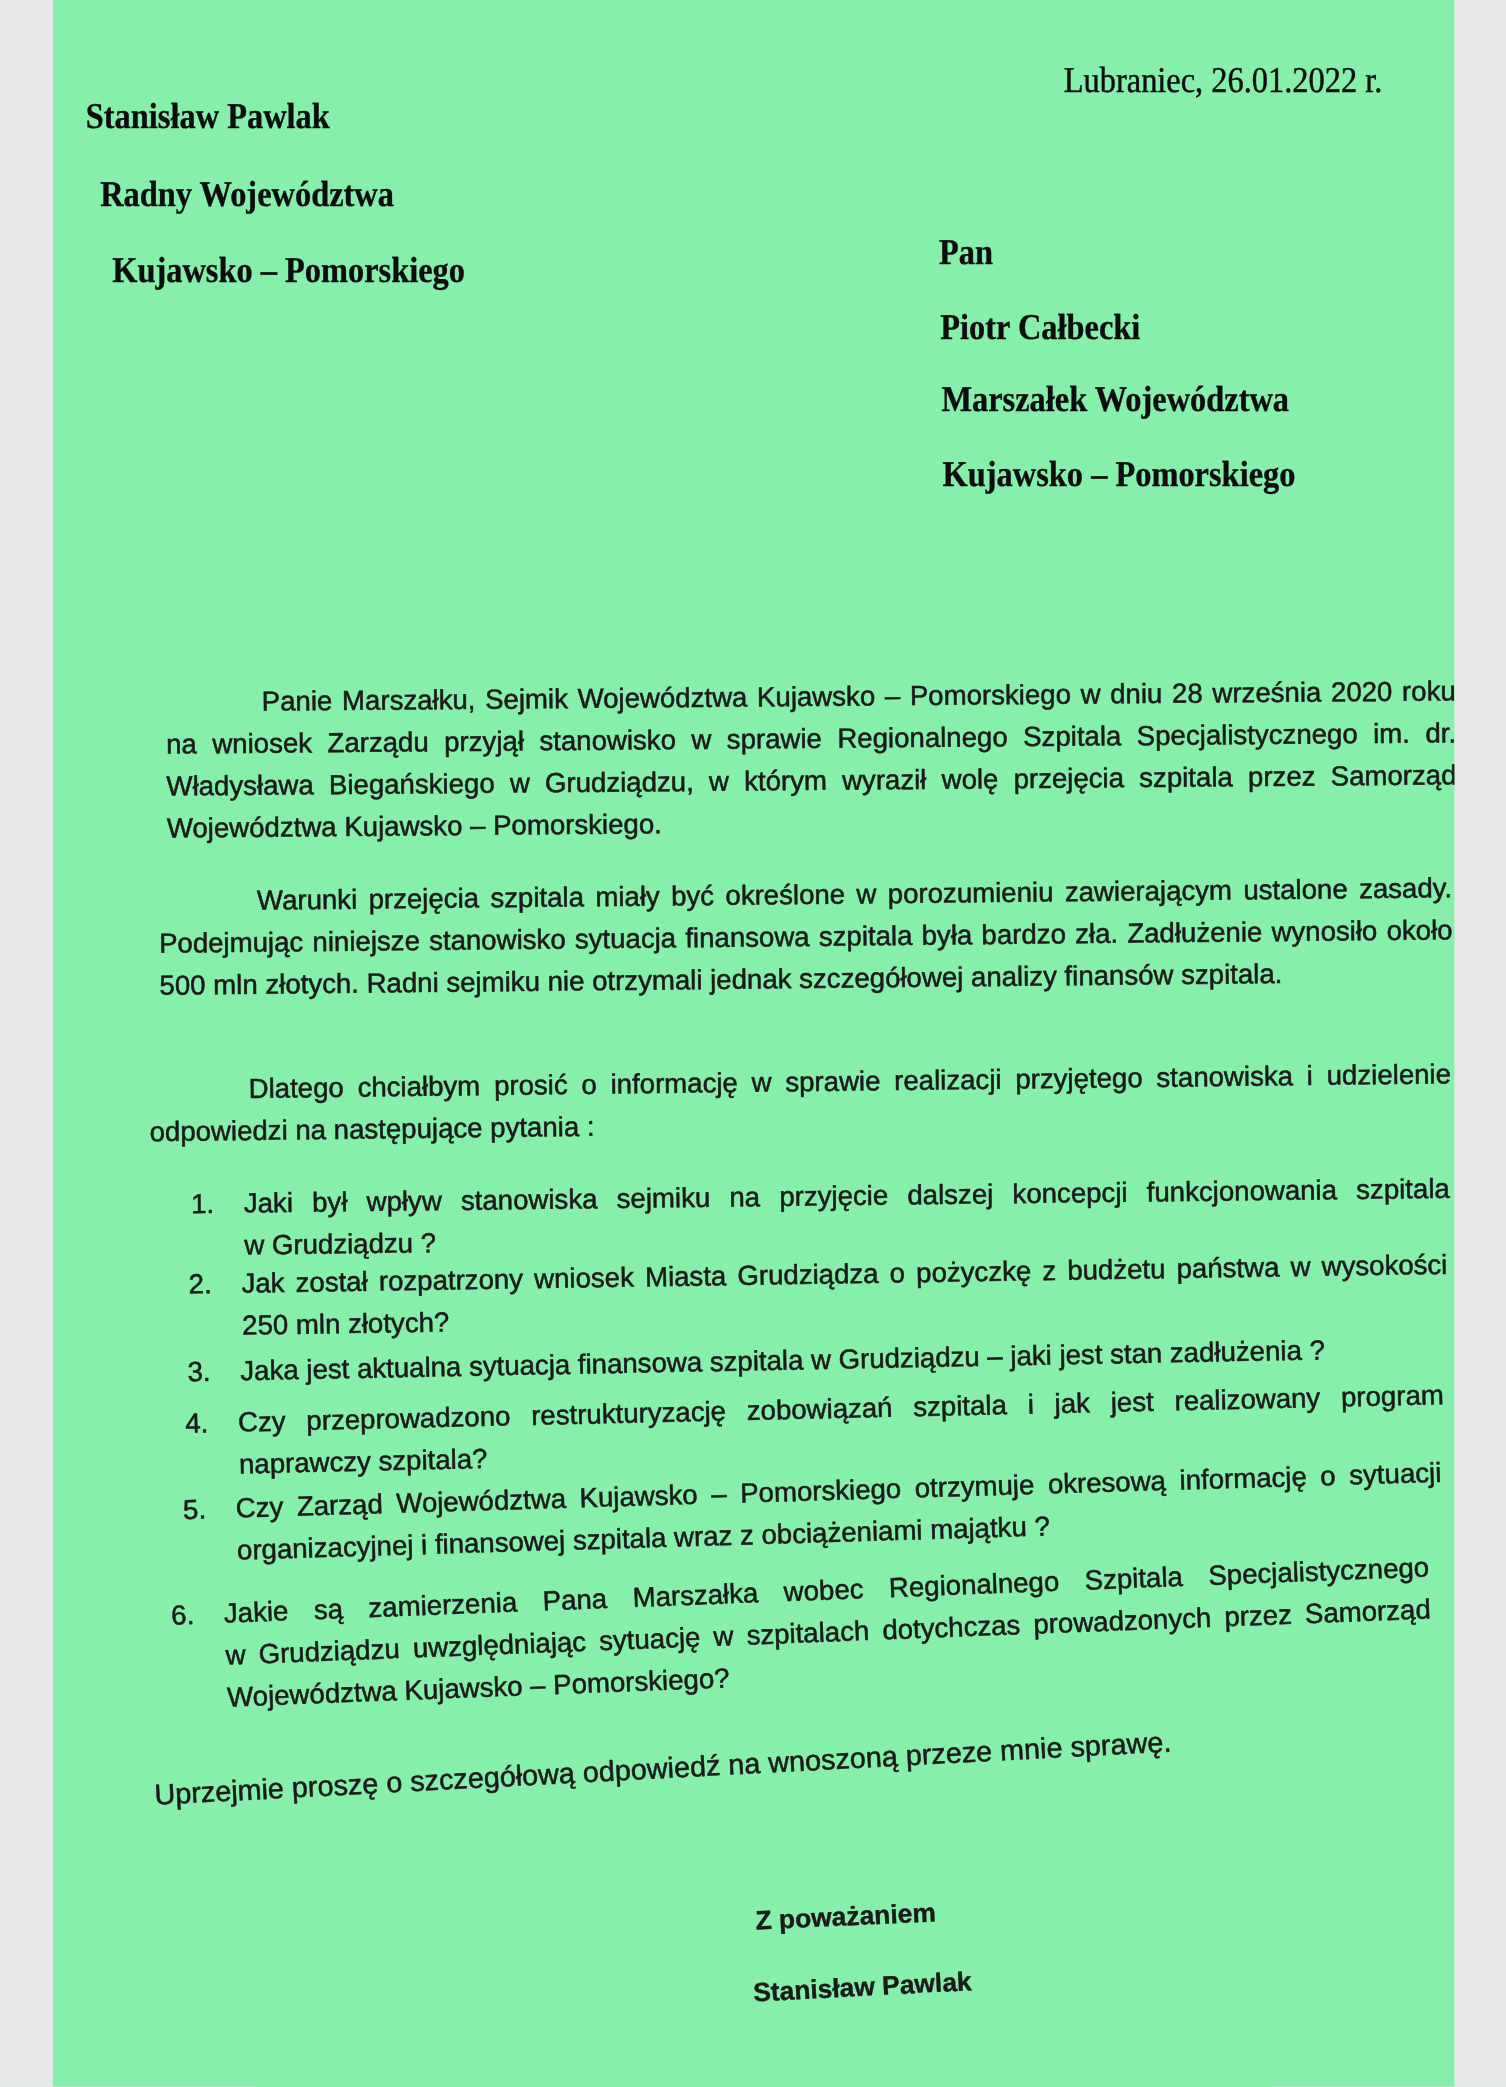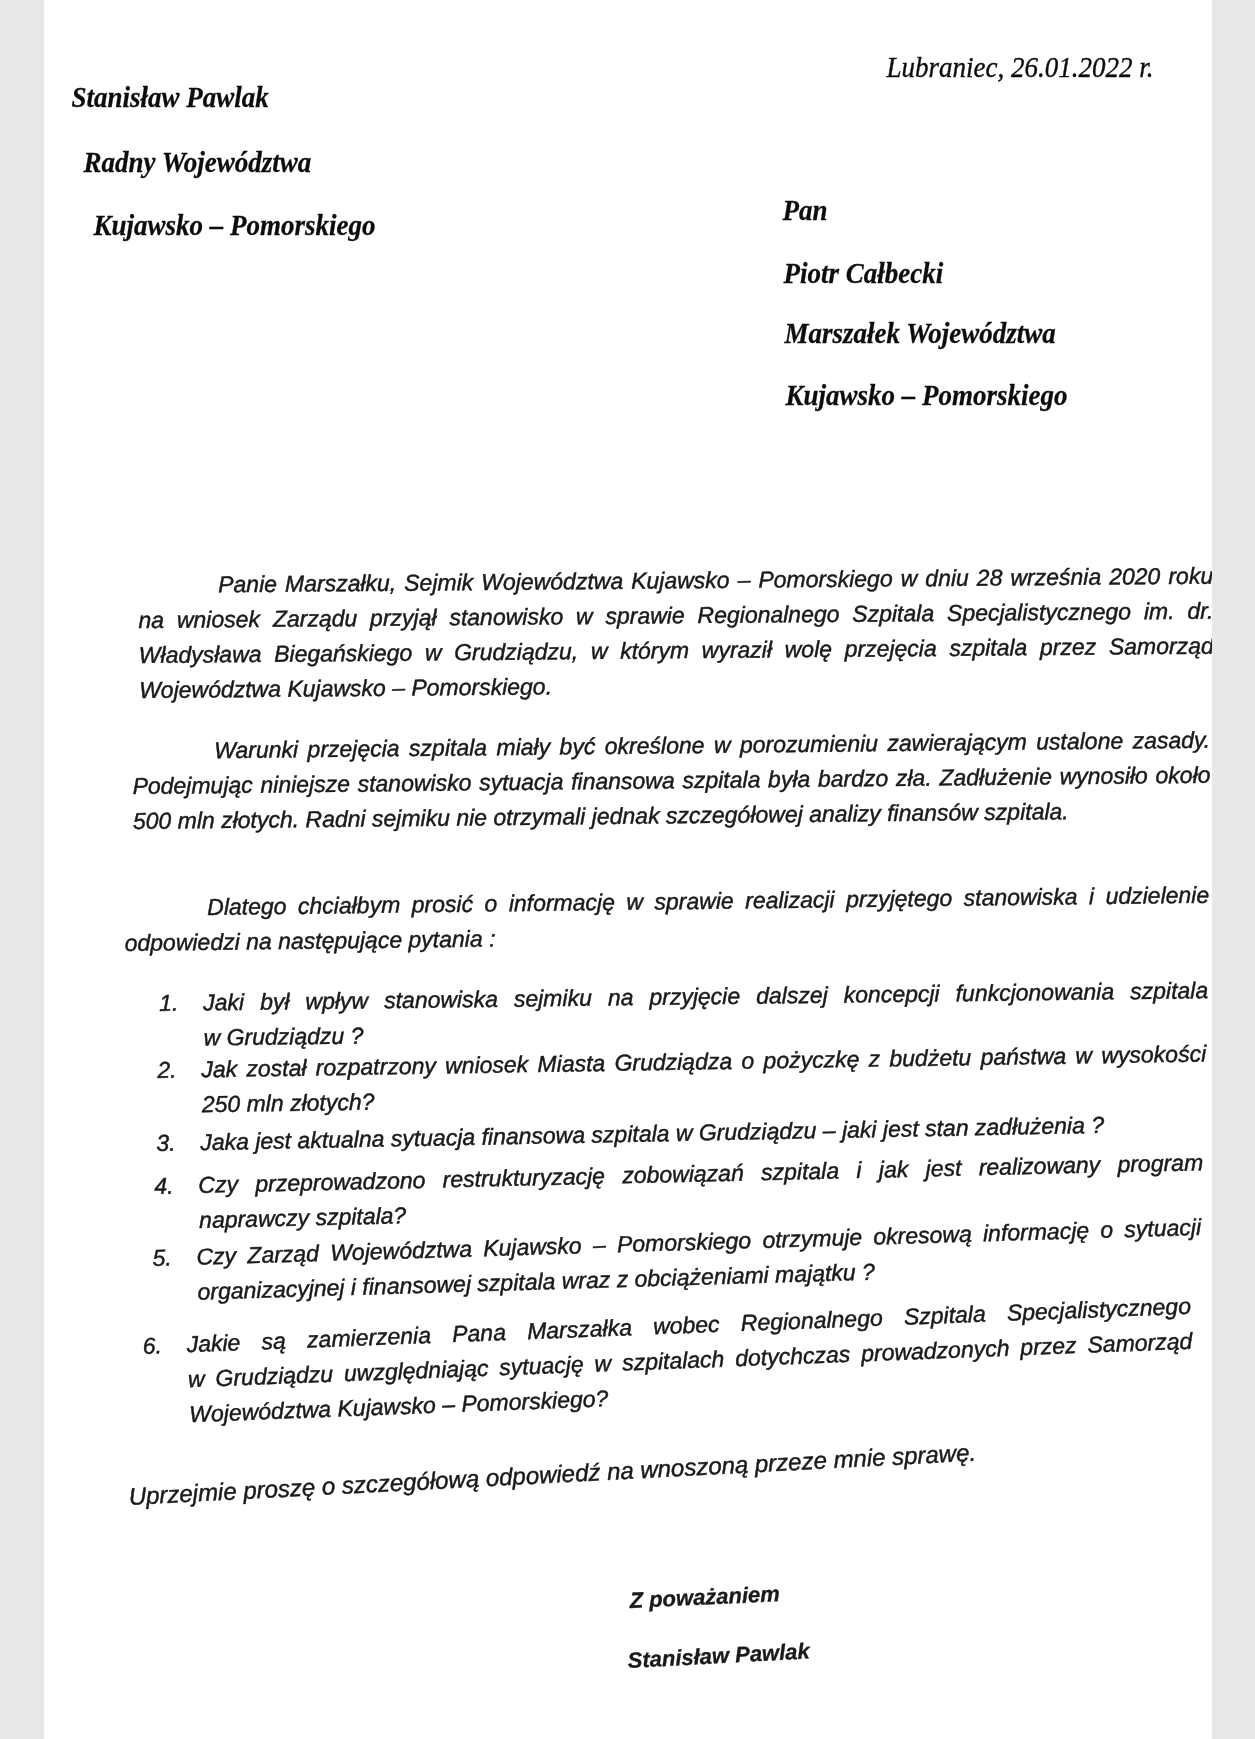--- a/index.html
+++ b/index.html
@@ -1,24 +1,23 @@
 <!DOCTYPE html>
 <html><head>
 <meta charset="utf-8">
 <style>
   html,body{margin:0;padding:0;background:#e8e8e8;}
   .page{
     position:relative;
     width:1168px;height:1739px;
     margin:0 auto;
-    background:#ffffff;
+    background:#86efac;
     overflow:hidden;
     font-family:"Liberation Sans", sans-serif;
     color:#161616;
-    font-style:italic;
   }
   
   .serif-line{
     position:absolute;
     font-family:"Liberation Serif", serif;
     font-size:27px;
     font-weight:bold;
     color:#0d0d0d;
     white-space:nowrap;
     transform:scaleY(1.12);

